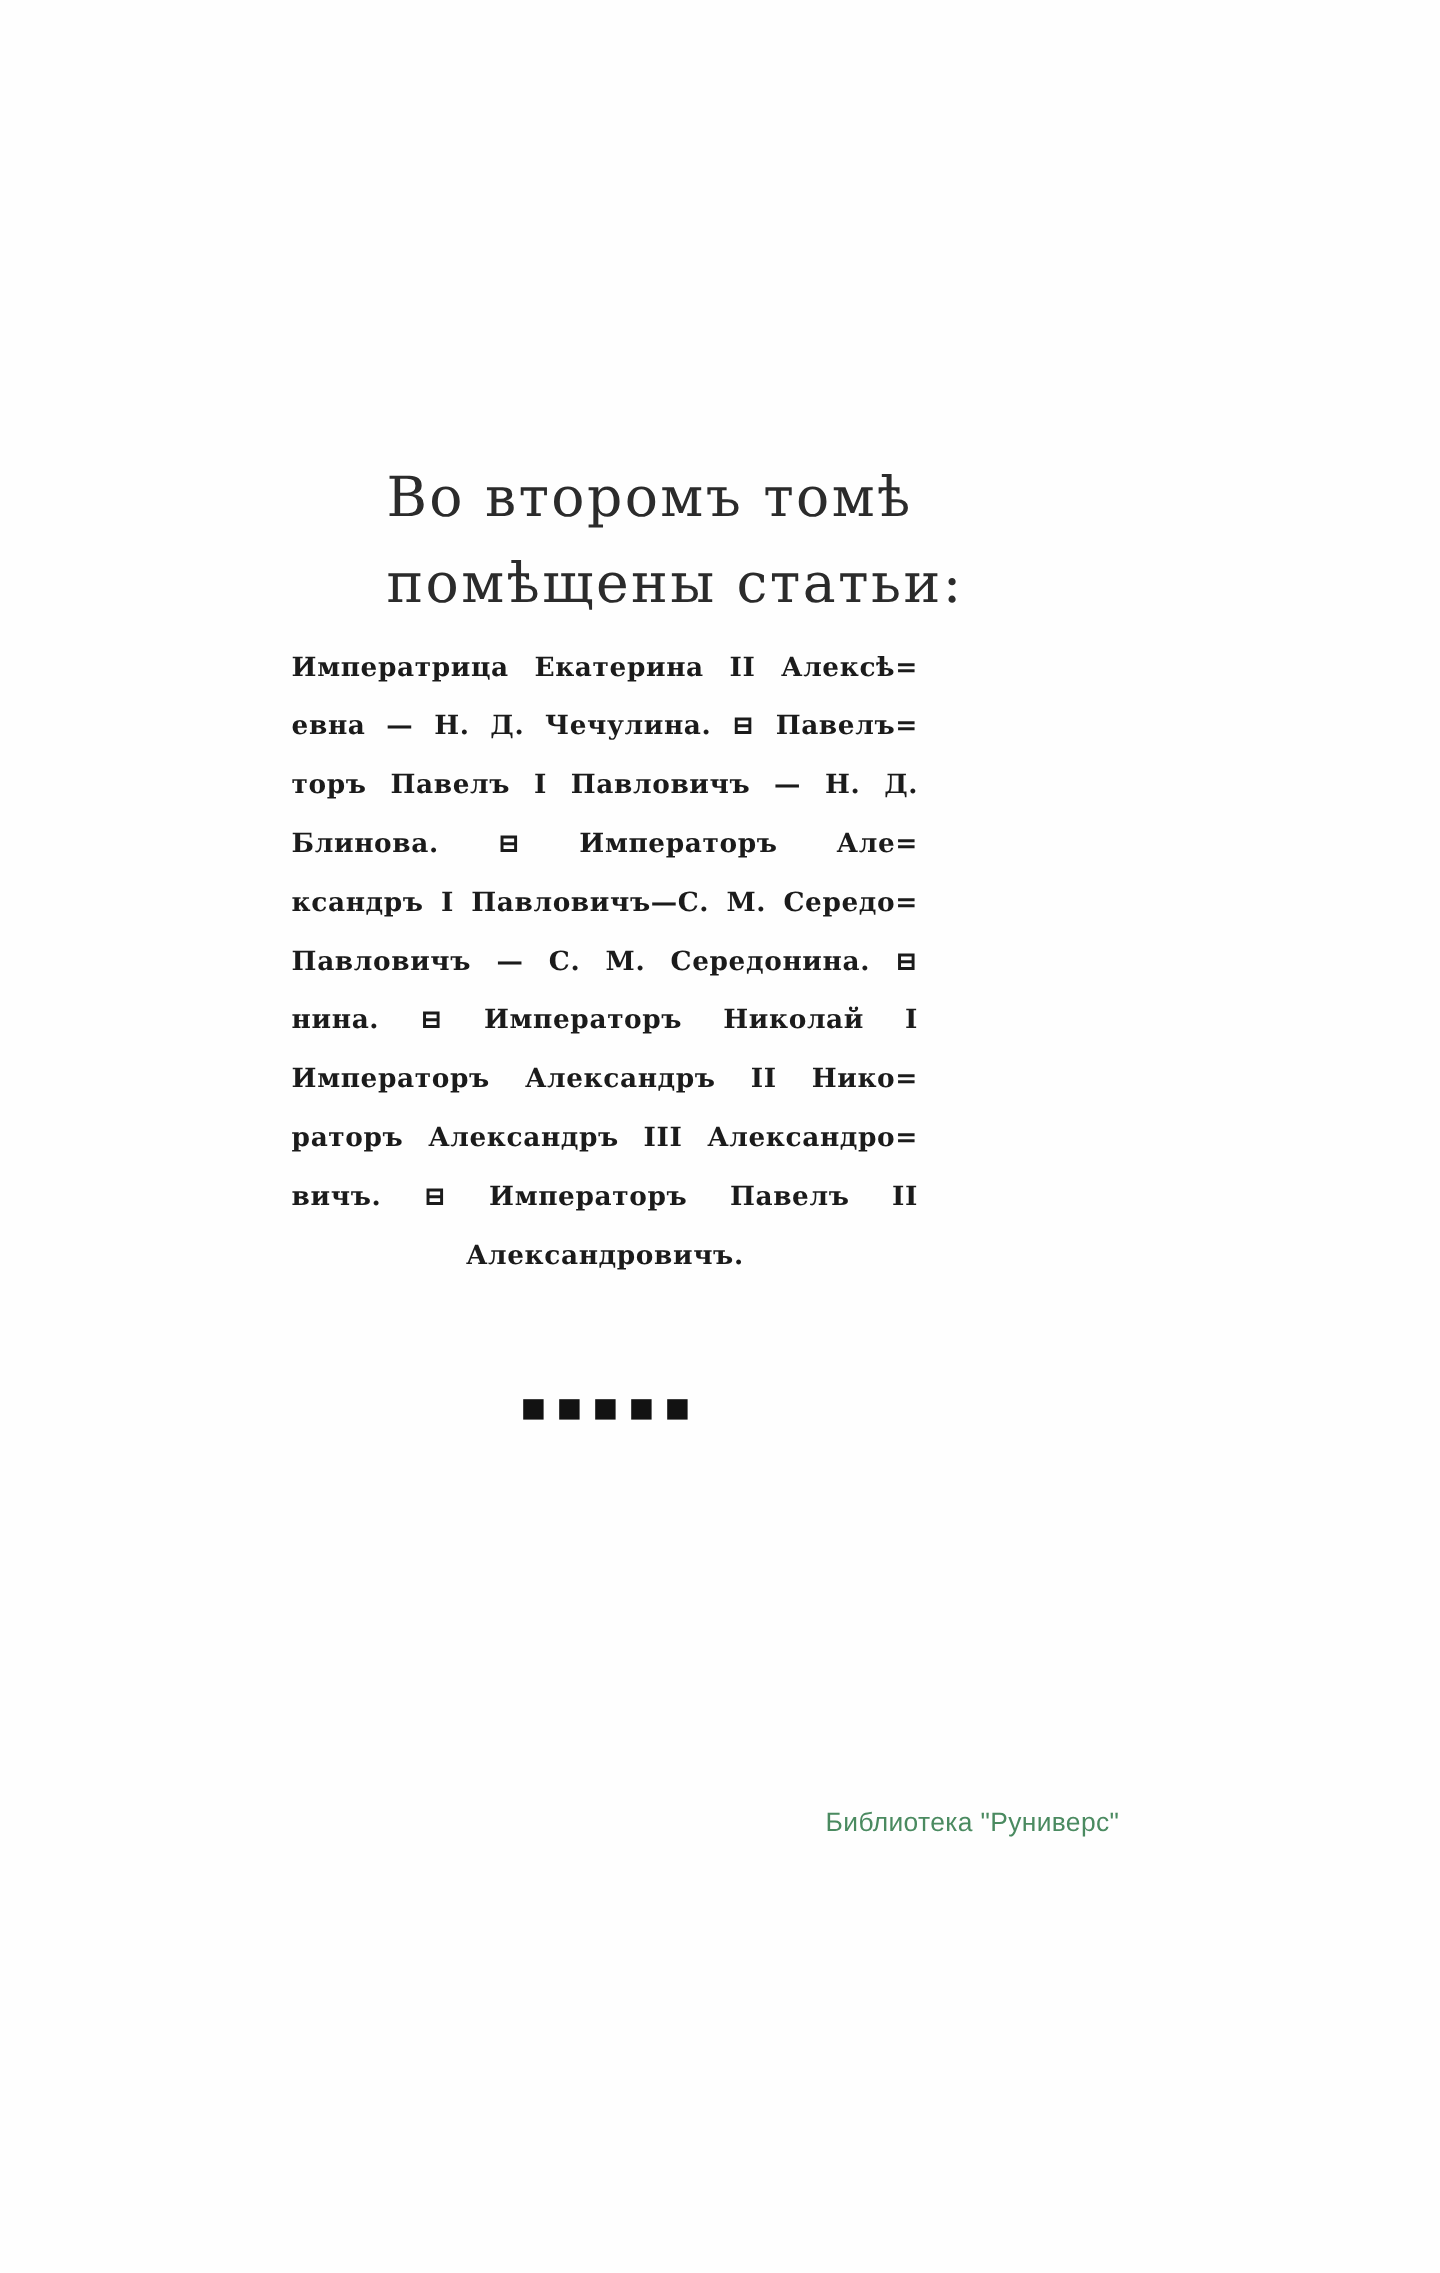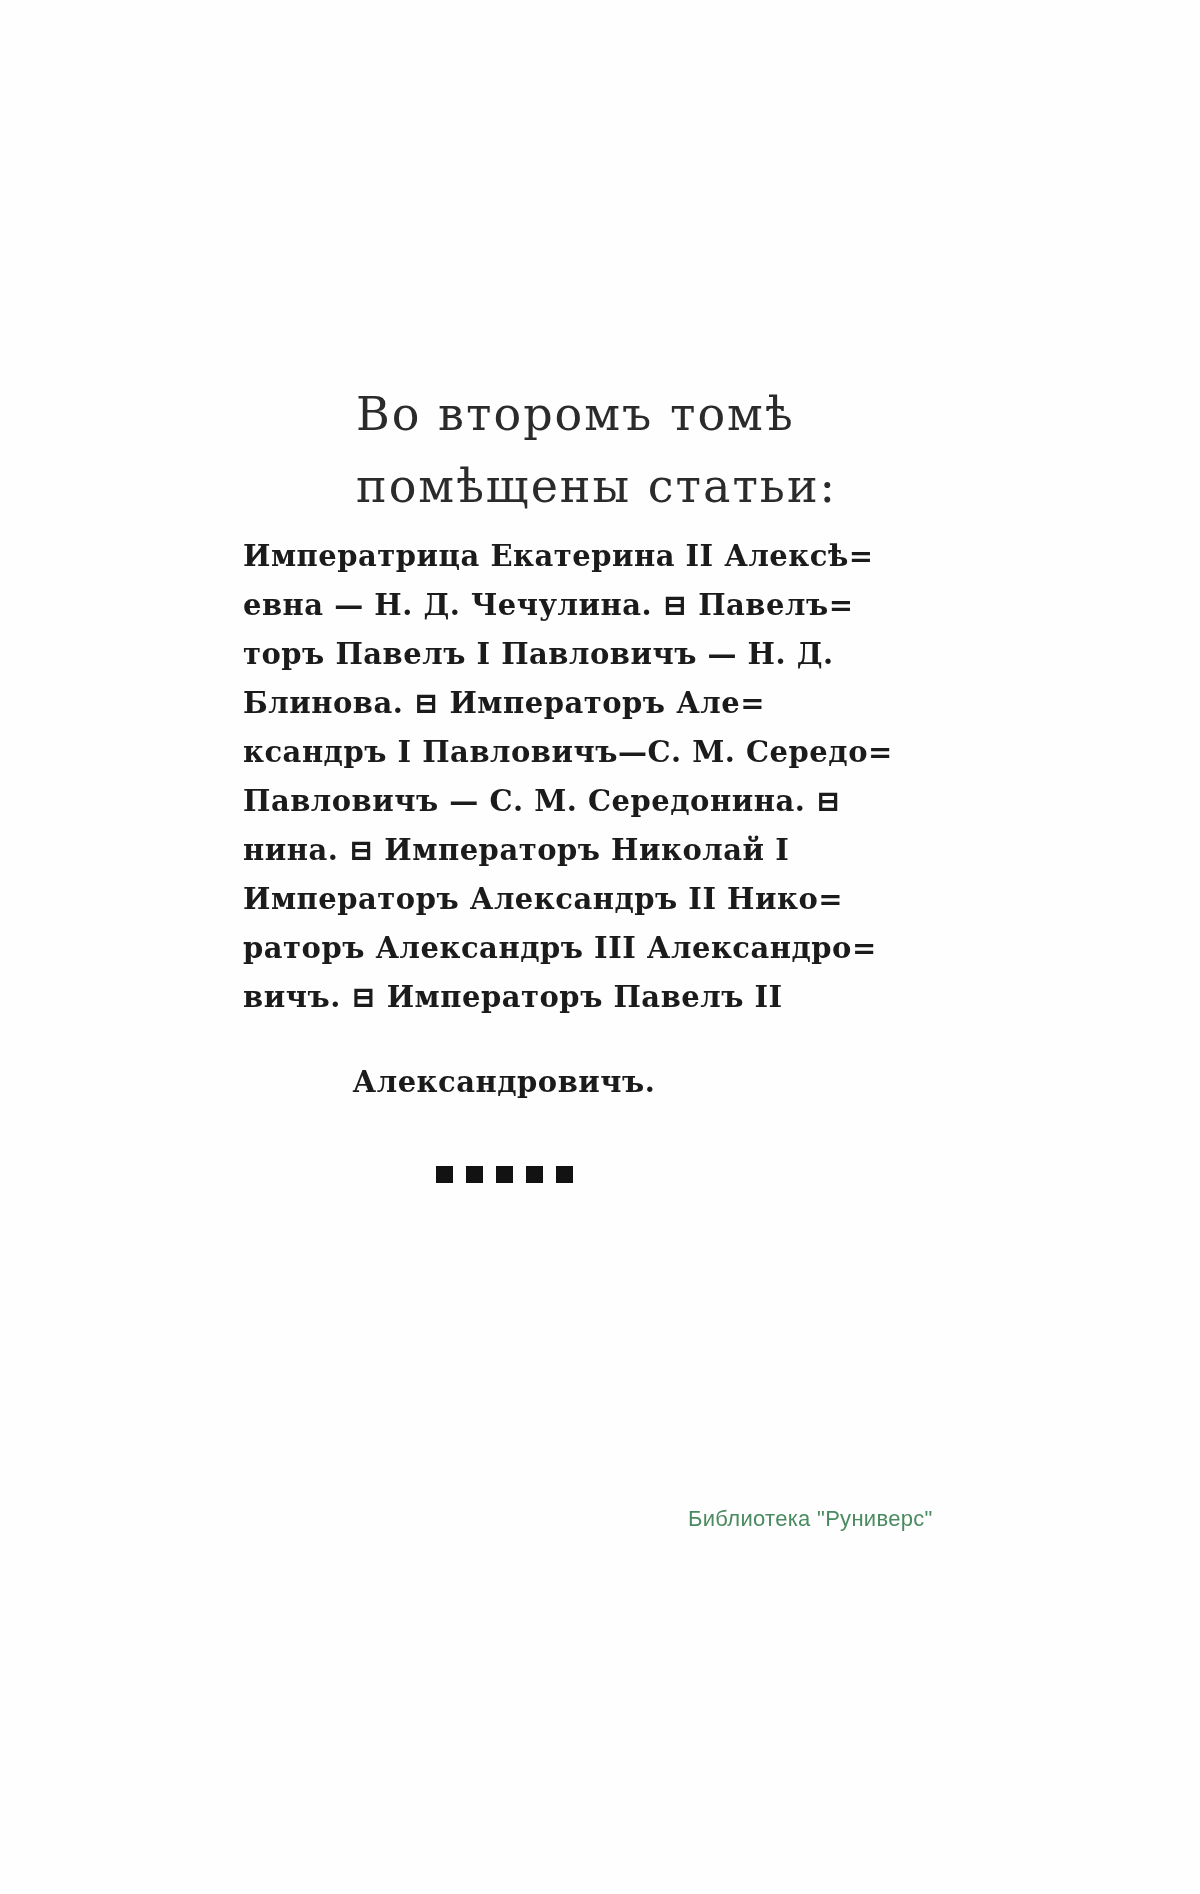--- a/index.html
+++ b/index.html
@@ -29,32 +29,31 @@
     white-space: nowrap;
   }
   .article-block {
     position: absolute;
     top: 532px;
     left: 243px;
     width: 522px;
     color: #1b1b1b;
   }
   .line {
-    font-size: 29px;
+    font-size: 22px;
     font-weight: bold;
     line-height: 49px;
     text-align: justify;
     text-align-last: justify;
     white-space: nowrap;
     letter-spacing: 0.5px;
   }
   .line.center {
     text-align: left;
     text-align-last: center;
-    margin-top: 36px;
   }
   .squares-row {
     position: absolute;
     top: 1166px;
     left: 243px;
     width: 522px;
     display: flex;
     justify-content: center;
     gap: 13px;
   }
@@ -72,21 +71,21 @@
     font-size: 22px;
     letter-spacing: 0.3px;
     white-space: nowrap;
   }
 </style>
 </head>
 <body>
 
 <div class="page" style="background: rgb(254, 254, 254);">
 
-  <div class="title-block" style="color: rgb(43, 43, 43); margin-left: 34px;">
+  <div class="title-block" style="color: rgb(43, 43, 43);">
     <div class="title-line">Во второмъ томѣ</div>
     <div class="title-line">помѣщены статьи:</div>
   </div>
 
   <div class="article-block" style="color: rgb(27, 27, 27);">
     <div class="line">Императрица Екатерина II Алексѣ=</div>
     <div class="line">евна — Н. Д. Чечулина. ⊟ Павелъ=</div>
     <div class="line">торъ Павелъ I Павловичъ — Н. Д.</div>
     <div class="line">Блинова. ⊟ Императоръ Але=</div>
     <div class="line">ксандръ I Павловичъ—С. М. Середо=</div>

